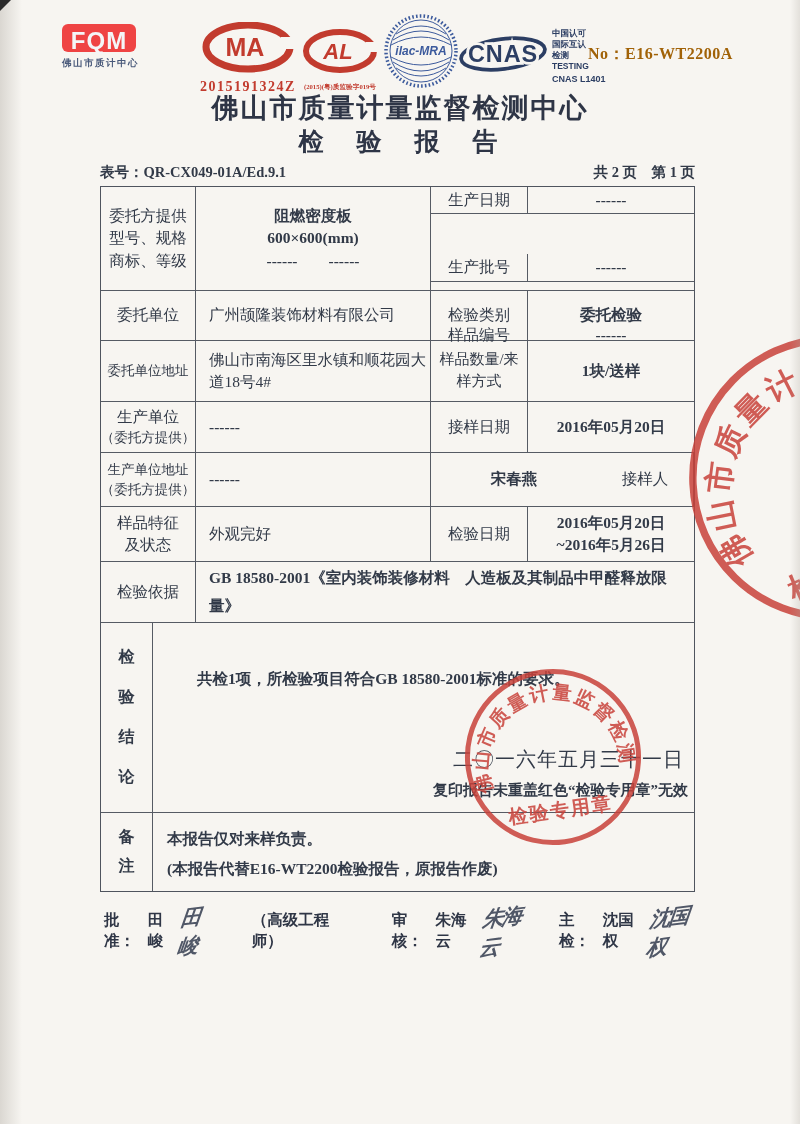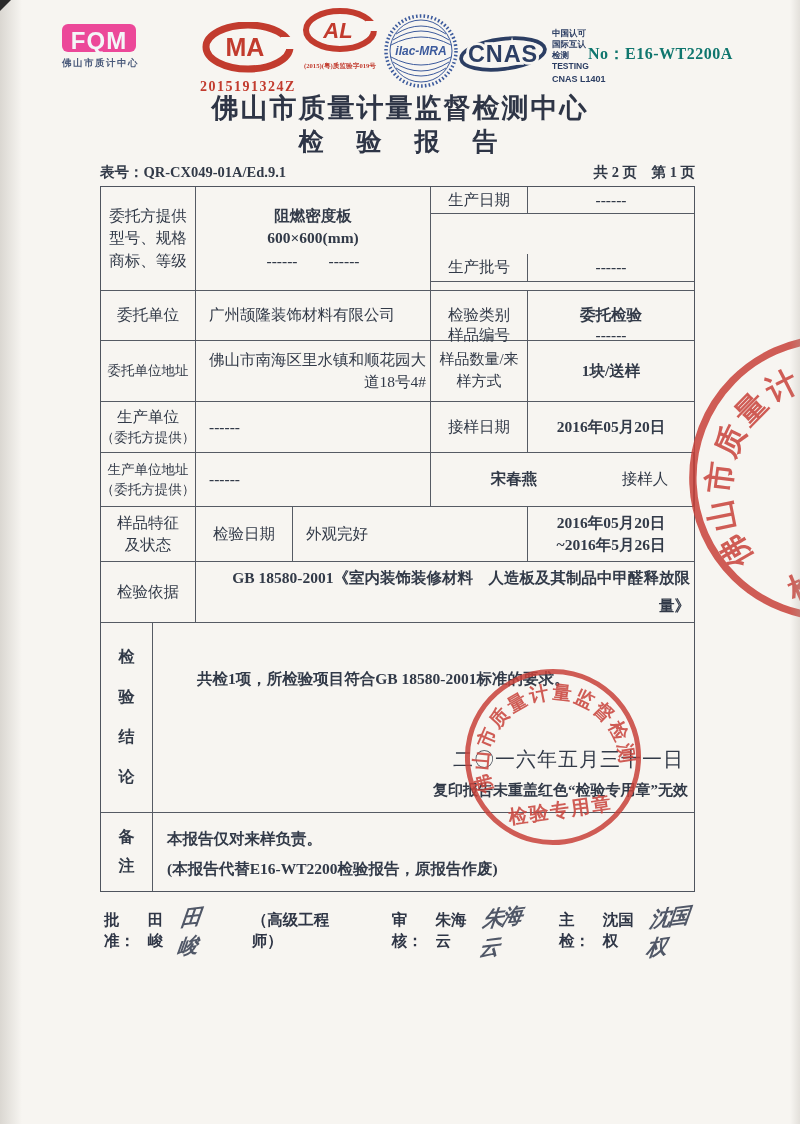--- a/index.html
+++ b/index.html
@@ -7,47 +7,47 @@
         font-family:"Liberation Serif","DejaVu Serif",serif;color:#323a48;}
   .page::before{content:'';position:absolute;left:0;top:0;bottom:0;width:22px;
         background:linear-gradient(90deg,rgba(175,170,162,.40),rgba(175,170,162,0));pointer-events:none;z-index:9;}
   .page::after{content:'';position:absolute;right:0;top:0;bottom:0;width:10px;
         background:linear-gradient(270deg,rgba(175,170,162,.28),rgba(175,170,162,0));pointer-events:none;z-index:9;}
   .corner{position:absolute;left:0;top:0;width:0;height:0;border-top:11px solid #2a2a2a;border-right:11px solid transparent;z-index:10;}
 
   
   .hdr{position:absolute;top:0;left:0;right:0;height:100px;}
   .fqm{position:absolute;left:62px;top:24px;text-align:center;}
-  .fqm-box{width:74px;height:28px;background:#ec4899;border-radius:6px;color:#f4f6f8;
+  .fqm-box{width:74px;height:28px;background:#ef4444;border-radius:6px;color:#f4f6f8;
         font:700 24px/34px "Liberation Sans",sans-serif;letter-spacing:1px;}
   .fqm-cap{margin-top:5px;font-size:9.5px;font-weight:700;color:#49597a;letter-spacing:1.5px;}
   .cma{position:absolute;left:200px;top:22px;text-align:center;}
   .cma-no{margin-top:1px;font-size:14px;letter-spacing:1.5px;color:#c23b2e;font-weight:600;}
-  .cal{position:absolute;left:302px;top:8px;text-align:center;}
+  .cal{position:absolute;left:302px;top:29px;text-align:center;}
   .cal-no{margin-top:3px;font-size:7px;color:#c23b2e;font-weight:700;transform:scale(.95);}
   .ilac{position:absolute;left:384px;top:14px;font-style:italic;}
   .cnas{position:absolute;left:458px;top:32px;}
   .cnas-cap{position:absolute;left:552px;top:28px;font:700 8.5px/1.3 "Liberation Sans",sans-serif;color:#2c3e63;}
   .cnas-l{margin-top:2px;font-size:9px;}
-  .repno{position:absolute;left:588px;top:44px;font-size:16px;font-weight:700;color:#0f766e;letter-spacing:.5px;}
+  .repno{position:absolute;left:588px;top:44px;font-size:16px;font-weight:700;color:#a16207;letter-spacing:.5px;}
 
   
   .t-org{position:absolute;top:90px;left:0;width:100%;text-align:center;font-size:27px;font-weight:700;letter-spacing:2px;color:#2e3546;}
   .t-doc{position:absolute;top:125px;left:0;width:100%;text-align:center;font-size:25px;font-weight:700;letter-spacing:4px;color:#2e3546;}
   .meta{position:absolute;top:163px;left:100px;width:595px;display:flex;justify-content:space-between;font-size:14.5px;font-weight:600;}
 
   
   .tbl{position:absolute;top:186px;left:100px;width:595px;border:1.5px solid #4f545e;box-sizing:border-box;}
   .row{display:flex;border-bottom:1px solid #565b64;box-sizing:border-box;}
   .row:last-child{border-bottom:none;}
   .cell{box-sizing:border-box;display:flex;flex-direction:column;justify-content:center;align-items:center;
         text-align:center;font-size:15.5px;line-height:1.45;padding:2px 4px;}
   .rb{border-right:1px solid #565b64;}
   .c1{width:95px;}.c2{width:235px;}.c3{width:97px;}.c4{flex:1;font-weight:bold;}
-  .left{align-items:flex-start;text-align:right;padding-left:13px;}
+  .left{align-items:flex-start;text-align:left;padding-left:13px;}
   .bold{font-weight:700;}
   .sm{font-size:13.5px;white-space:nowrap;}
   .subcol{flex:1;display:flex;flex-direction:column;gap:40px;}
   .sub{flex:1;display:flex;border-bottom:1px solid #565b64;}
   .sub:last-child{border-bottom:none;}
   .vlabel{width:52px;display:flex;flex-direction:column;justify-content:space-around;align-items:center;
         border-right:1px solid #565b64;box-sizing:border-box;font-size:16px;font-weight:600;padding:14px 0;}
   .bigcell{flex:1;position:relative;box-sizing:border-box;}
   .concl-text{position:absolute;left:44px;top:46px;font-size:15.5px;font-weight:700;}
   .concl-date{position:absolute;right:10px;top:123px;font-size:20px;font-weight:400;letter-spacing:1px;}
@@ -199,22 +199,22 @@
       <div class="cell c2 rb left bold">------</div>
       <div class="cell c4 bold">宋春燕</div>
       <div class="cell c3 rb">接样人</div>
     </div>
 
     <div class="row" style="height:55px">
       <div class="cell c1 rb">
         <div>样品特征</div>
         <div>及状态</div>
       </div>
+      <div class="cell c2 rb left">外观完好</div>
       <div class="cell c3 rb">检验日期</div>
-      <div class="cell c2 rb left">外观完好</div>
       <div class="cell c4 bold">
         <div>2016年05月20日</div>
         <div>~2016年5月26日</div>
       </div>
     </div>
 
     <div class="row" style="height:61px">
       <div class="cell c1 rb">检验依据</div>
       <div class="cell c4 left bold" style="line-height:1.8">GB 18580-2001《室内装饰装修材料　人造板及其制品中甲醛释放限量》</div>
     </div>

